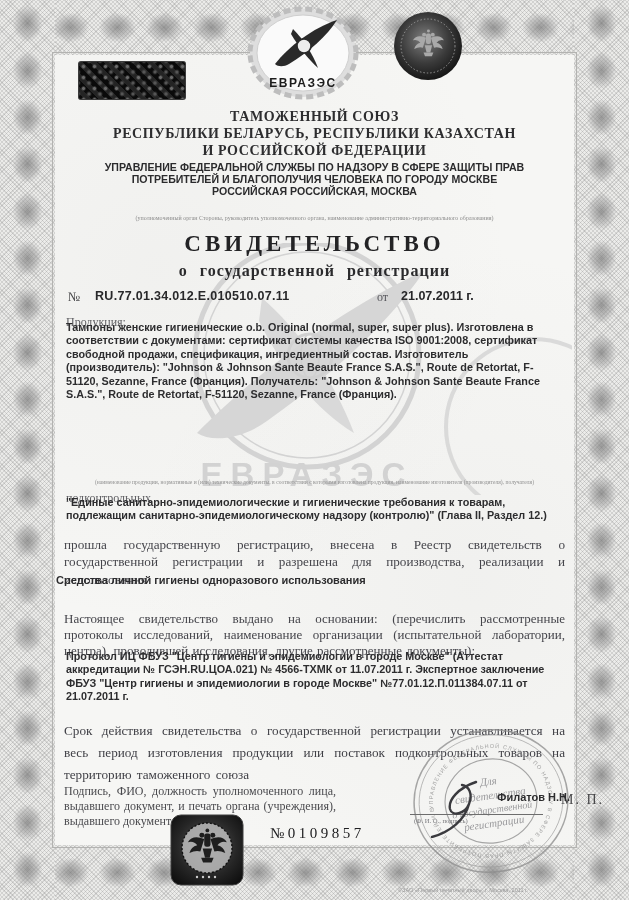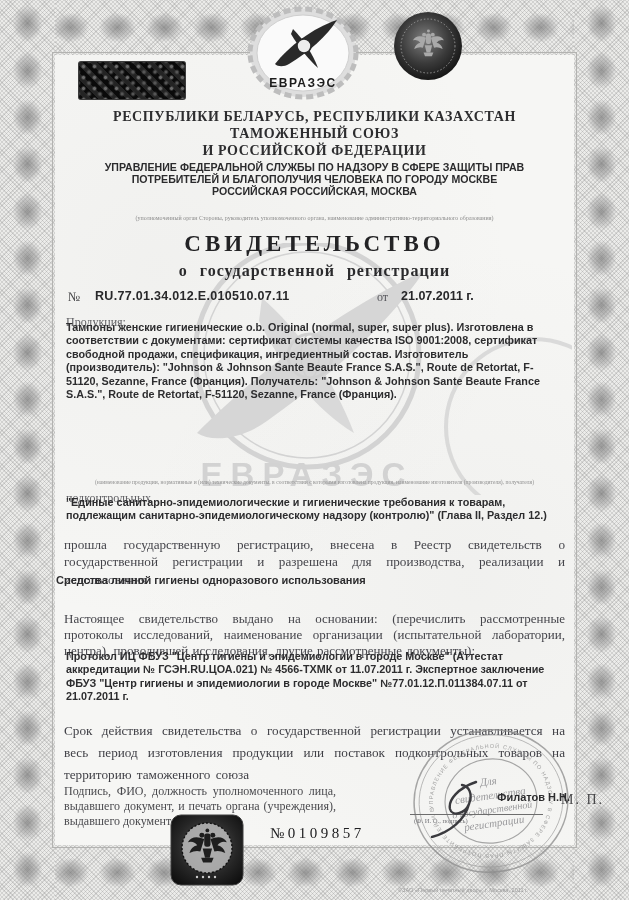--- a/index.html
+++ b/index.html
@@ -163,22 +163,22 @@
     <text x="56" y="81" text-anchor="middle" font-family="Liberation Sans, sans-serif" font-size="12" font-weight="bold" letter-spacing="1.5" fill="#1c1c1c">ЕВРАЗЭС</text>
   </svg>
 
   <svg class="state-seal" viewBox="0 0 72 72">
     <circle cx="36" cy="36" r="34" fill="url(#sealGrad)"></circle>
     <circle cx="36" cy="36" r="27" fill="none" stroke="#9f9f9f" stroke-width="0.9" stroke-dasharray="1.5 2"></circle>
     <use href="#eagleShape" transform="translate(13.5,11) scale(0.62)" fill="#a9a9a9"></use>
   </svg>
 
   <div class="header-block">
+    <div class="hdr-serif">ТАМОЖЕННЫЙ СОЮЗ</div>
     <div class="hdr-serif">РЕСПУБЛИКИ БЕЛАРУСЬ, РЕСПУБЛИКИ КАЗАХСТАН</div>
-    <div class="hdr-serif">ТАМОЖЕННЫЙ СОЮЗ</div>
     <div class="hdr-serif">И РОССИЙСКОЙ ФЕДЕРАЦИИ</div>
     <div class="hdr-sans-wrap">
       <div class="hdr-sans">УПРАВЛЕНИЕ ФЕДЕРАЛЬНОЙ СЛУЖБЫ ПО НАДЗОРУ В СФЕРЕ ЗАЩИТЫ ПРАВ ПОТРЕБИТЕЛЕЙ И БЛАГОПОЛУЧИЯ ЧЕЛОВЕКА ПО ГОРОДУ МОСКВЕ</div>
       <div class="hdr-sans">РОССИЙСКАЯ РОССИЙСКАЯ, МОСКВА</div>
     </div>
   </div>
   <div class="authority-note">(уполномоченный орган Стороны, руководитель уполномоченного органа, наименование административно-территориального образования)</div>
 
   <div class="cert-title">СВИДЕТЕЛЬСТВО</div>
   <div class="cert-subtitle">о государственной регистрации</div>

